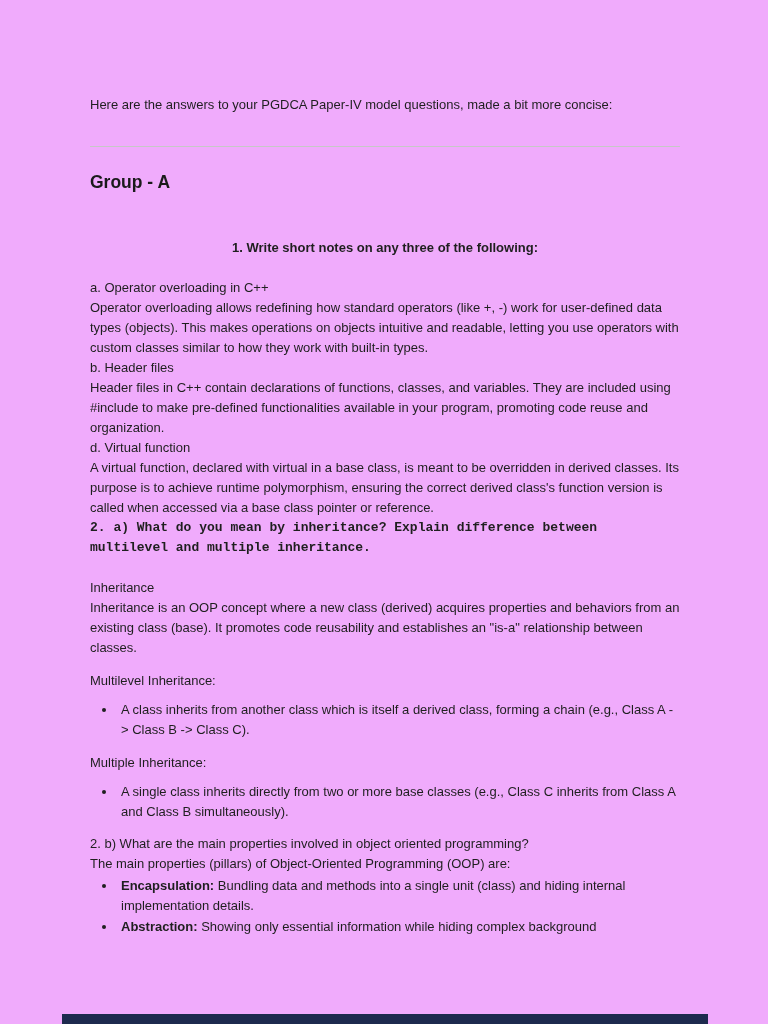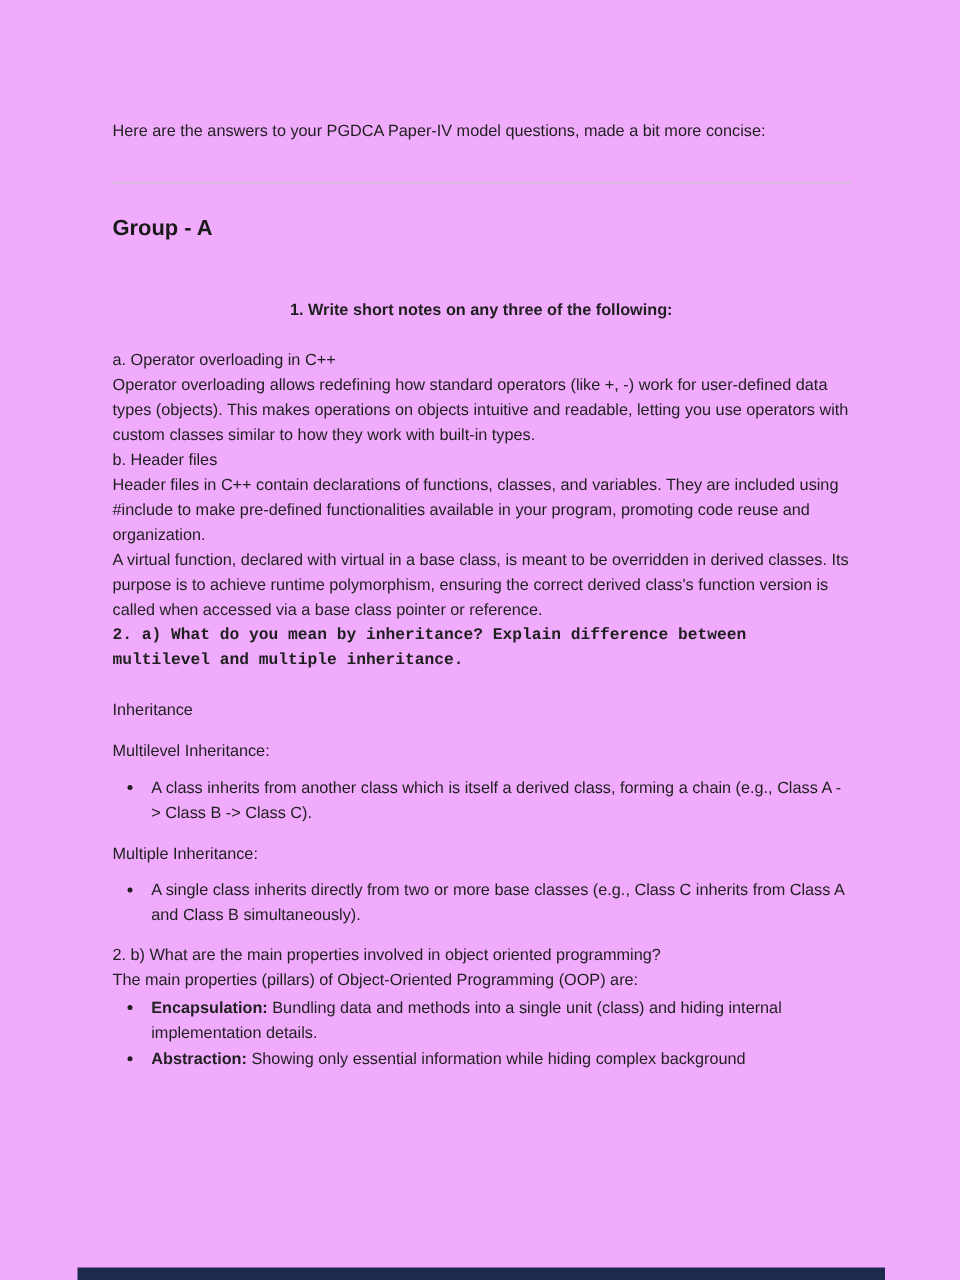--- a/index.html
+++ b/index.html
@@ -79,25 +79,27 @@
     <hr class="divider">
 
     <h1 class="group-heading">Group - A</h1>
 
     <h2 class="q-heading">1. Write short notes on any three of the following:</h2>
 
     <p class="flow">a. Operator overloading in C++</p>
     <p class="flow">Operator overloading allows redefining how standard operators (like +, -) work for user-defined data types (objects). This makes operations on objects intuitive and readable, letting you use operators with custom classes similar to how they work with built-in types.</p>
     <p class="flow">b. Header files</p>
     <p class="flow">Header files in C++ contain declarations of functions, classes, and variables. They are included using #include to make pre-defined functionalities available in your program, promoting code reuse and organization.</p>
+    <p class="flow">d. Virtual function</p>
     <p class="flow">A virtual function, declared with virtual in a base class, is meant to be overridden in derived classes. Its purpose is to achieve runtime polymorphism, ensuring the correct derived class's function version is called when accessed via a base class pointer or reference.</p>
 
     <p class="flow bold">2. a) What do you mean by inheritance? Explain difference between multilevel and multiple inheritance.</p>
 
     <p class="flow gap-above">Inheritance</p>
+    <p class="flow">Inheritance is an OOP concept where a new class (derived) acquires properties and behaviors from an existing class (base). It promotes code reusability and establishes an "is-a" relationship between classes.</p>
 
     <p class="flow sub-heading">Multilevel Inheritance:</p>
     <ul class="bullets">
       <li>A class inherits from another class which is itself a derived class, forming a chain (e.g., Class A -&gt; Class B -&gt; Class C).</li>
     </ul>
 
     <p class="flow sub-heading">Multiple Inheritance:</p>
     <ul class="bullets">
       <li>A single class inherits directly from two or more base classes (e.g., Class C inherits from Class A and Class B simultaneously).</li>
     </ul>

